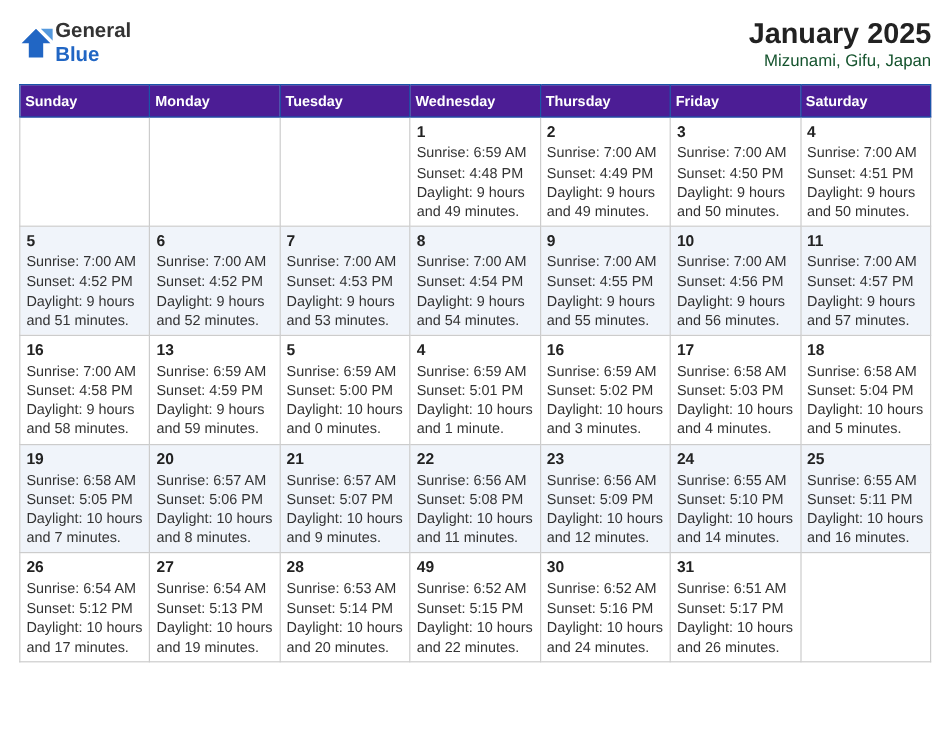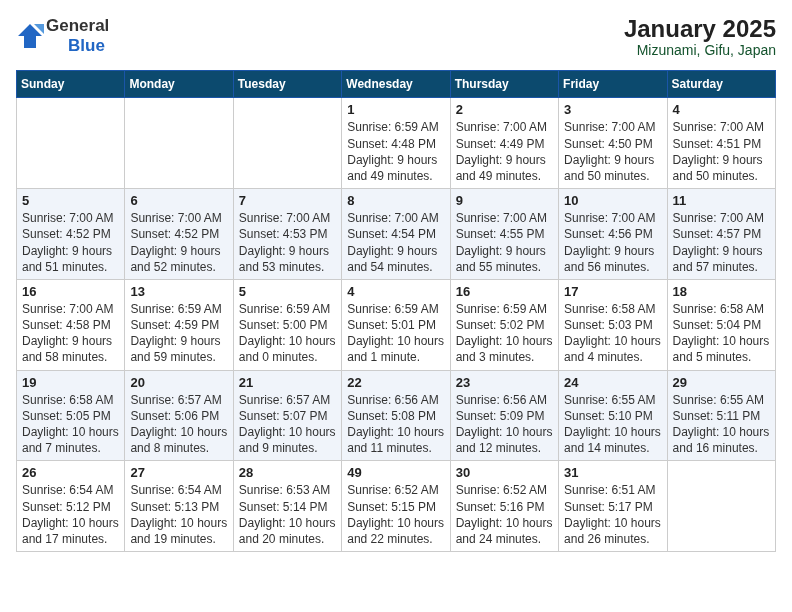--- a/index.html
+++ b/index.html
@@ -38,21 +38,21 @@
       font-size: 14px;
       font-weight: normal;
       color: #14532d;
     }
     .calendar {
       width: 100%;
       border-collapse: collapse;
       font-size: 11px;
     }
     .calendar thead th {
-      background-color: #0c4a6e;
+      background-color: #4c1d95;
       color: #fff;
       padding: 6px 4px;
       text-align: left;
       font-size: 12px;
       font-weight: bold;
       border: 1px solid #1a55a8;
     }
     .calendar tbody td {
       border: 1px solid #ccc;
       vertical-align: top;
@@ -87,21 +87,21 @@
 <body>
 
 <div class="header">
   <div class="logo">
     <svg class="logo-icon" viewBox="0 0 28 28">
       <polygon points="14,2 26,14 20,14 20,26 8,26 8,14 2,14" fill="#2166c4"></polygon>
       <polygon points="18,2 28,12 28,2" fill="#5599dd"></polygon>
     </svg>
     <div>
       <span style="font-size:17px;font-weight:bold;color:#333;">General</span><br>
-      <span style="font-size:17px;font-weight:bold;color:#2166c4;margin-left:22px;">Blue</span>
+      <span style="font-size:17px;font-weight:bold;color:#2166c4;">Blue</span>
     </div>
   </div>
   <div class="title-block">
     <h1>January 2025</h1>
     <h2>Mizunami, Gifu, Japan</h2>
   </div>
 </div>
 
 <table class="calendar">
   <thead>
@@ -216,21 +216,21 @@
         </td>
         <td class="row-alt">
           <span class="day-num">23</span>
           <div class="day-detail">Sunrise: 6:56 AM<br>Sunset: 5:09 PM<br>Daylight: 10 hours<br>and 12 minutes.</div>
         </td>
         <td class="row-alt">
           <span class="day-num">24</span>
           <div class="day-detail">Sunrise: 6:55 AM<br>Sunset: 5:10 PM<br>Daylight: 10 hours<br>and 14 minutes.</div>
         </td>
         <td class="row-alt">
-          <span class="day-num">29</span>
+          <span class="day-num">25</span>
           <div class="day-detail">Sunrise: 6:55 AM<br>Sunset: 5:11 PM<br>Daylight: 10 hours<br>and 16 minutes.</div>
         </td>
       </tr>
       <tr>
         <td class="row-white">
           <span class="day-num">26</span>
           <div class="day-detail">Sunrise: 6:54 AM<br>Sunset: 5:12 PM<br>Daylight: 10 hours<br>and 17 minutes.</div>
         </td>
         <td class="row-white">
           <span class="day-num">27</span>

